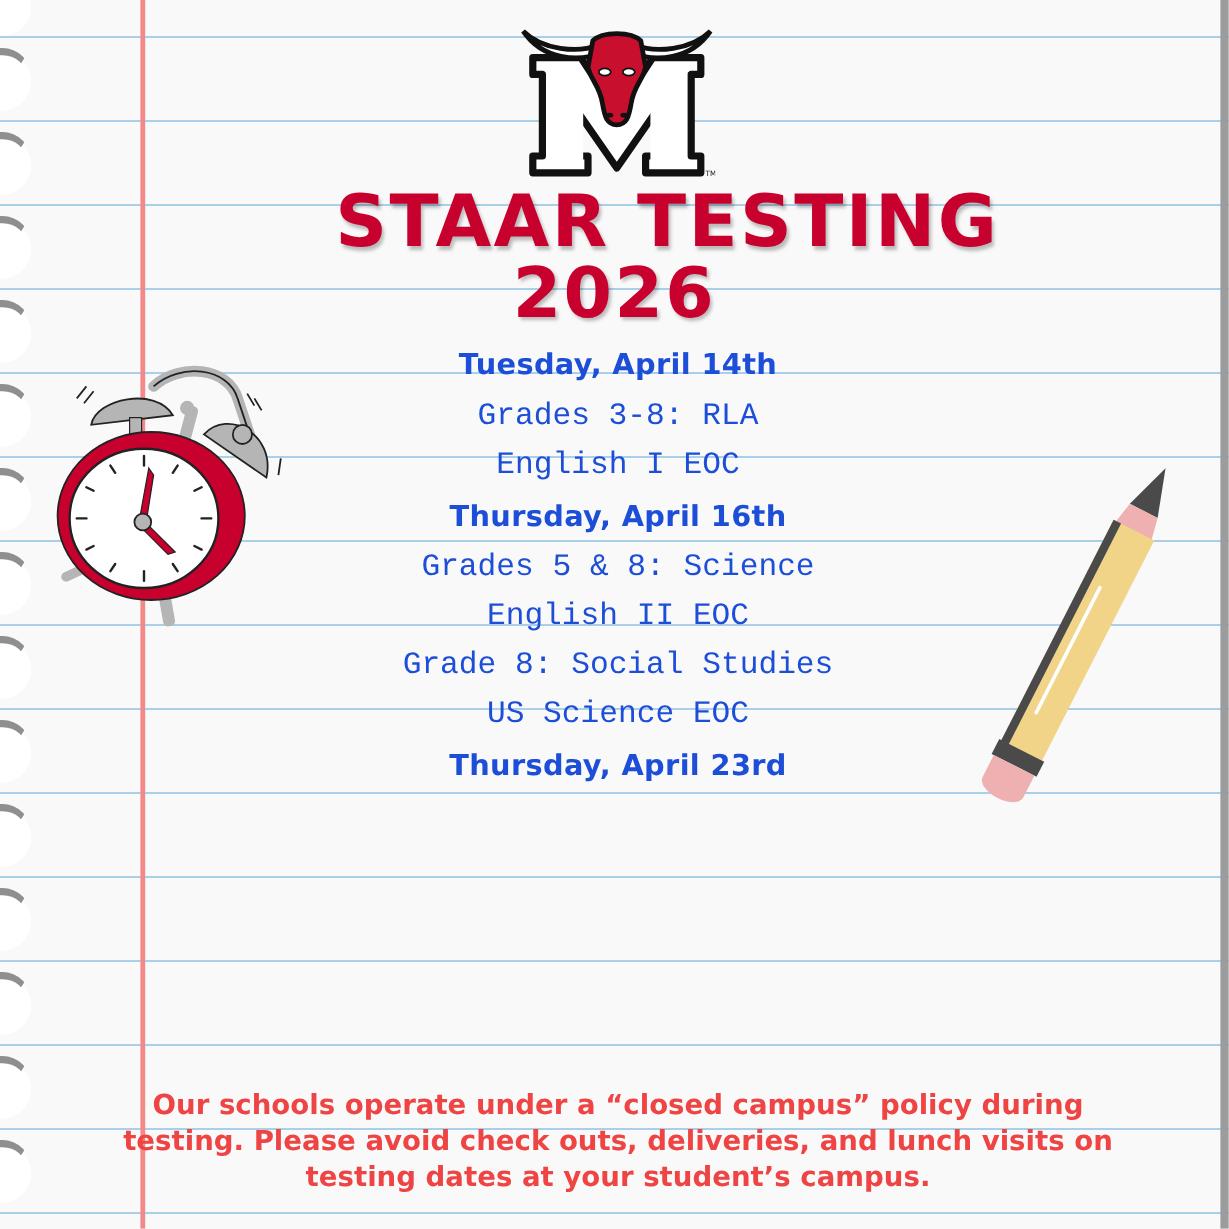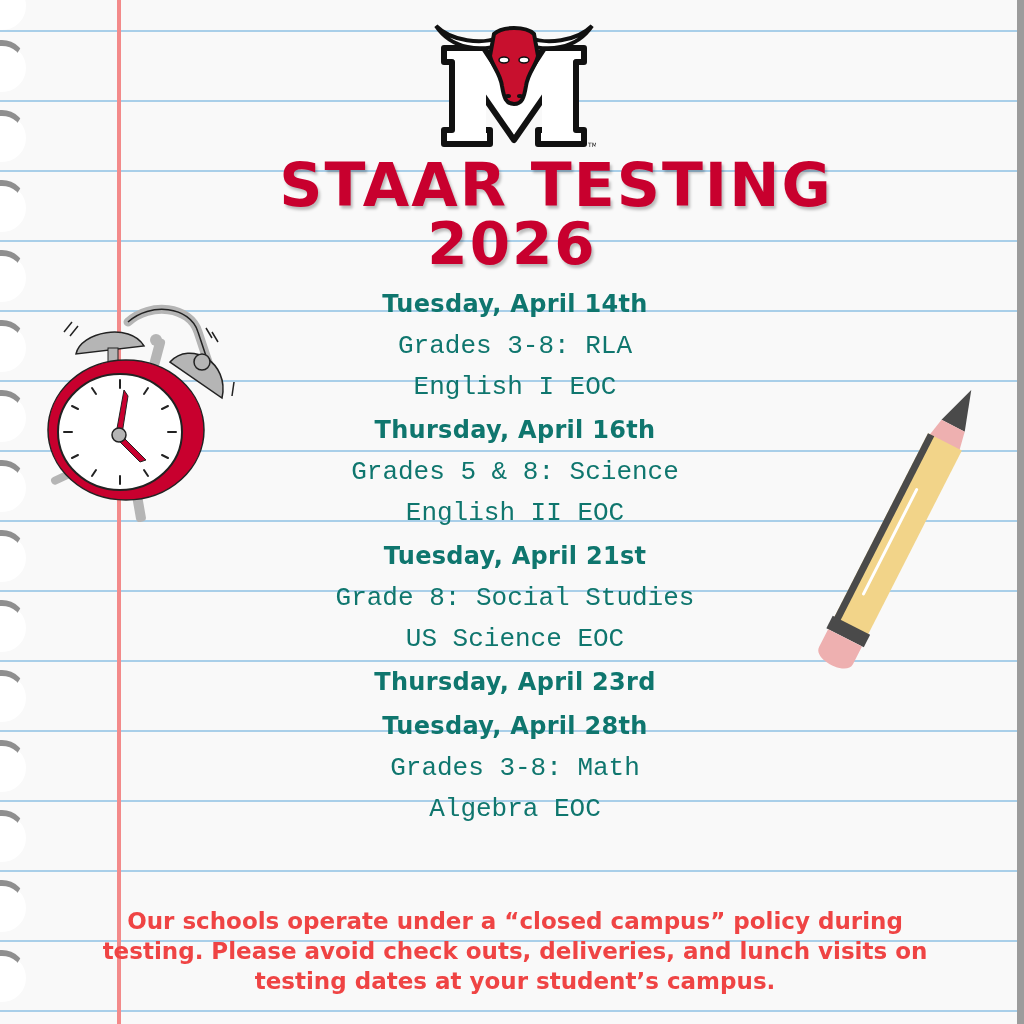--- a/index.html
+++ b/index.html
@@ -28,21 +28,21 @@
     clip-path: polygon(0 0, 100% 0, 100% 45%, 0 45%);
   }
   .logo { position:absolute; left:432px; top:16px; width:164px; height:132px; }
   .title {
     position:absolute; left:0; width:1024px; text-align:center;
     color:#c8002e; font-family:"DejaVu Sans", sans-serif; font-weight:bold;
     letter-spacing:2px; text-shadow: 2px 3px 3px rgba(0,0,0,0.25);
   }
   .title.l1 { top:150px; font-size:60px;margin-left:44px; }
   .title.l2 { top:210px; font-size:58px; }
-  .schedule { position:absolute; top:282px; left:250px; width:530px; text-align:center; color:#0f766e; }
+  .schedule { position:absolute; top:282px; left:250px; width:530px; text-align:center; color:#1d4ed8; }
   .date-head { font-weight:bold; font-size:24px; height:44px; line-height:44px; letter-spacing:0.3px; }
   .item { font-size:26px; height:41px; line-height:41px;font-family:Liberation Mono, monospace; }
   .notice {
     position:absolute; left:30px; top:906px; width:970px; text-align:center;
     color:#ef4444; font-weight:bold; font-size:23px; line-height:30px;
   }
   .clock { position:absolute; left:40px; top:292px; width:200px; height:232px; }
   .pencil { position:absolute; left:805px; top:365px; width:190px; height:330px; }
 </style>
 </head>
@@ -97,31 +97,25 @@
     <div class="date-head">Tuesday, April 14th</div>
     <div class="item">Grades 3-8: RLA</div>
     <div class="item">English I EOC</div>
   </div>
   <div>
     <div class="date-head">Thursday, April 16th</div>
     <div class="item">Grades 5 &amp; 8: Science</div>
     <div class="item">English II EOC</div>
   </div>
   <div>
-    <div class="date-head">Tuesday, April 21st</div>
     <div class="item">Grade 8: Social Studies</div>
     <div class="item">US Science EOC</div>
   </div>
   <div>
     <div class="date-head">Thursday, April 23rd</div>
-  </div>
-  <div>
-    <div class="date-head">Tuesday, April 28th</div>
-    <div class="item">Grades 3-8: Math</div>
-    <div class="item">Algebra EOC</div>
   </div>
 </div>
 
 <div class="notice">
   <div>Our schools operate under a “closed campus” policy during</div>
   <div>testing. Please avoid check outs, deliveries, and lunch visits on</div>
   <div>testing dates at your student’s campus.</div>
 </div>
 
 <div class="clock">

